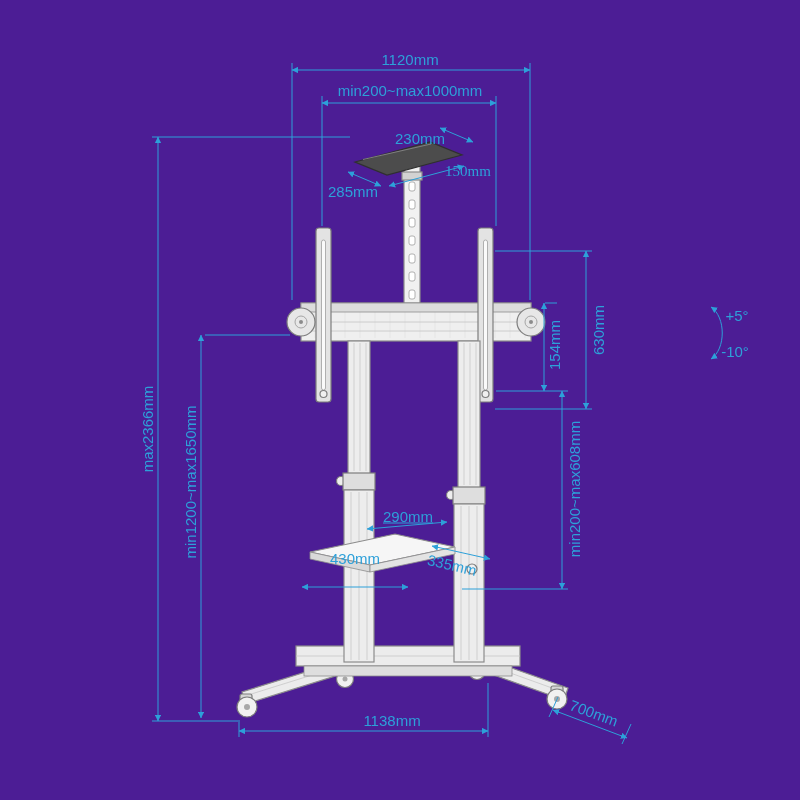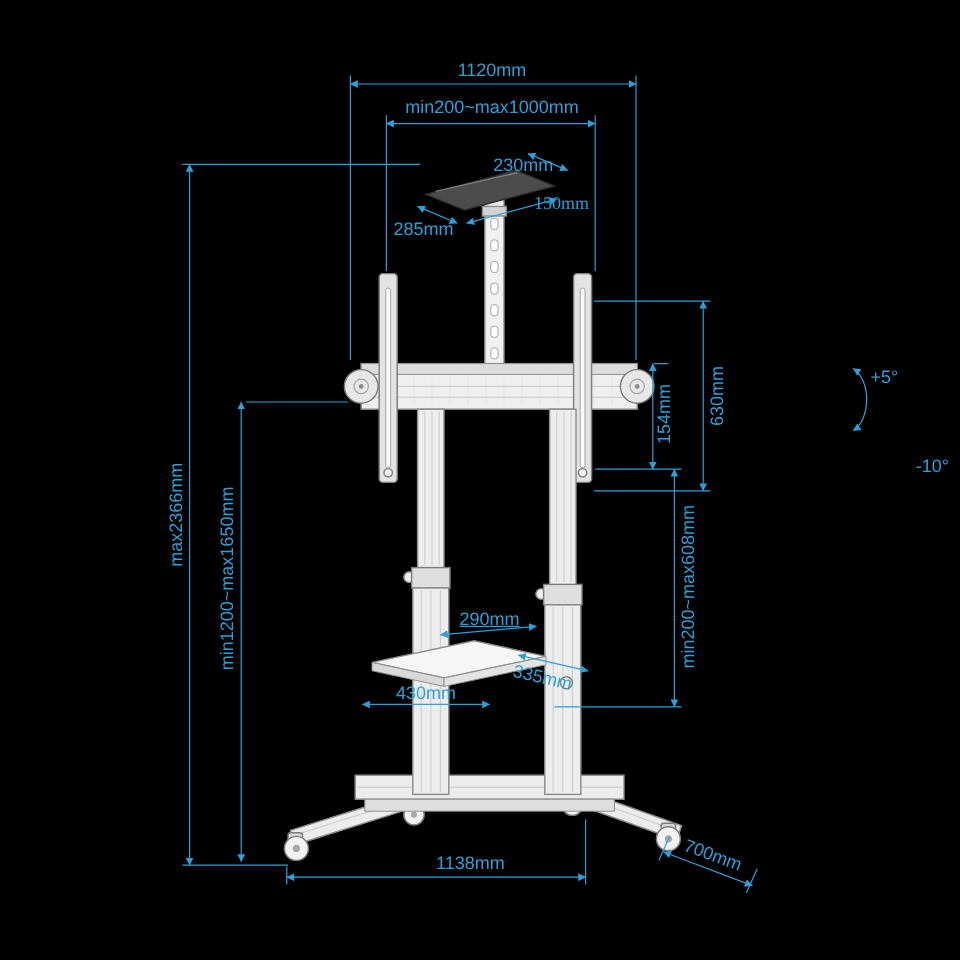--- a/index.html
+++ b/index.html
@@ -1,16 +1,16 @@
 <!DOCTYPE html>
 <html><head>
 <meta charset="utf-8">
 <style>
   html,body{margin:0;padding:0;background:#fff;}
-  .canvas{position:relative;width:800px;height:800px;background:#000000;overflow:hidden;
+  .canvas{position:relative;width:800px;height:800px;background:#4c1d95;overflow:hidden;
           font-family:"Liberation Sans",sans-serif;}
   .canvas svg{position:absolute;left:0;top:0;}
   .dim{position:absolute;transform:translate(-50%,-50%);font-size:15px;line-height:1;
        color:#2da0d9;white-space:nowrap;}
   .r270{transform:translate(-50%,-50%) rotate(-90deg);}
   .r13{transform:translate(-50%,-50%) rotate(13deg);}
   .r20{transform:translate(-50%,-50%) rotate(20deg);}
 </style>
 </head>
 <body>
@@ -199,29 +199,29 @@
       <line x1="432" y1="546" x2="490" y2="559" marker-start="url(#ar)" marker-end="url(#ar)"></line>
       <line x1="239" y1="731" x2="488" y2="731" marker-start="url(#ar)" marker-end="url(#ar)"></line>
       <line x1="553" y1="710" x2="627" y2="738" marker-start="url(#ar)" marker-end="url(#ar)"></line>
 
       <path d="M 711,307 C 726,317 726,349 711,359" marker-start="url(#ar)" marker-end="url(#ar)"></path>
     </g>
   </svg>
 
   <span class="dim" style="left:410px;top:59px;">1120mm</span>
   <span class="dim" style="left:410px;top:90px;">min200~max1000mm</span>
-  <span class="dim" style="left:436px;top:138px;">230mm</span>
+  <span class="dim" style="left:420px;top:138px;">230mm</span>
   <span class="dim" style="left:353px;top:191px;">285mm</span>
   <span class="dim" style="left:468px;top:171px;font-family:Liberation Serif, serif;">150mm</span>
   <span class="dim" style="left:737px;top:315px;">+5°</span>
-  <span class="dim" style="left:777px;top:351px;margin-top:38px;">-10°</span>
+  <span class="dim" style="left:735px;top:351px;">-10°</span>
   <span class="dim r270" style="left:598px;top:330px;">630mm</span>
   <span class="dim r270" style="left:554px;top:345px;">154mm</span>
   <span class="dim r270" style="left:147px;top:429px;">max2366mm</span>
   <span class="dim r270" style="left:190px;top:482px;">min1200~max1650mm</span>
   <span class="dim r270" style="left:574px;top:489px;">min200~max608mm</span>
   <span class="dim" style="left:408px;top:516px;text-decoration:underline;">290mm</span>
-  <span class="dim" style="left:355px;top:578px;">430mm</span>
+  <span class="dim" style="left:355px;top:558px;">430mm</span>
   <span class="dim r13" style="left:452px;top:565px;">335mm</span>
   <span class="dim" style="left:361px;top:720px;margin-left:31px;">1138mm</span>
   <span class="dim r20" style="left:594px;top:713px;">700mm</span>
 
 </div>
 
 </body></html>

